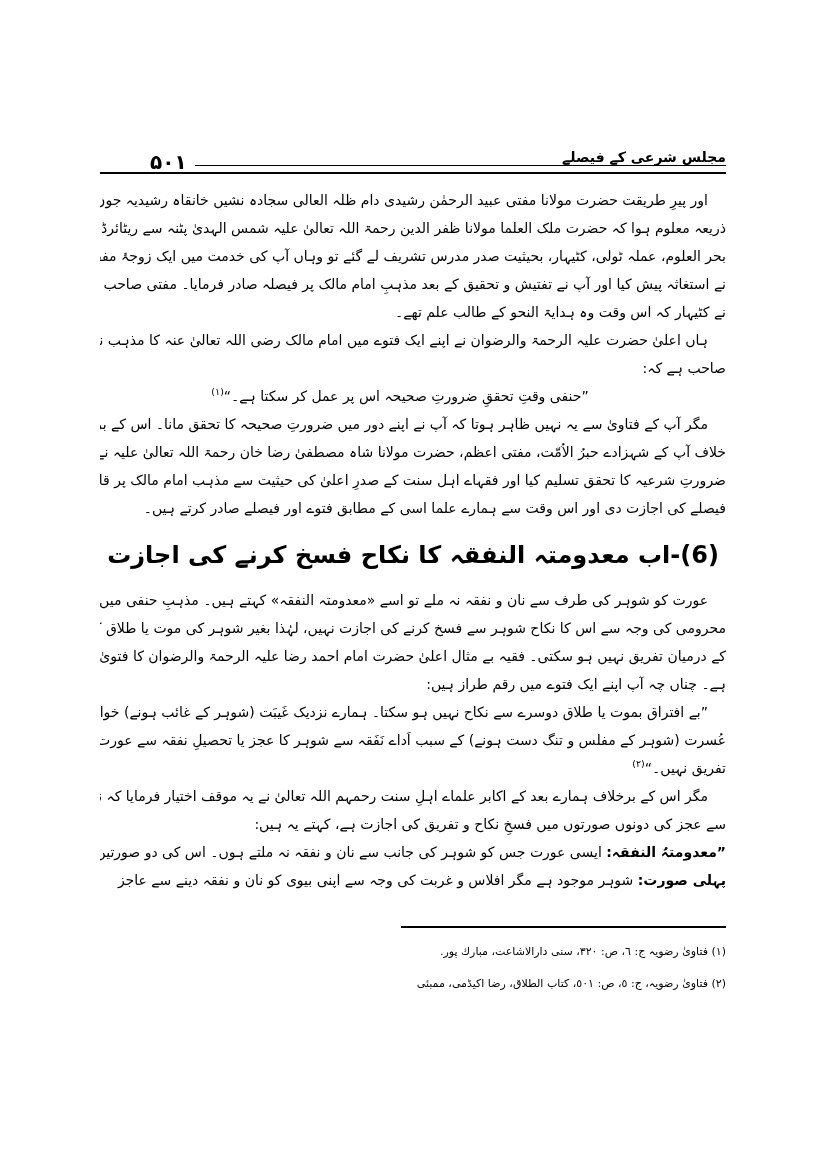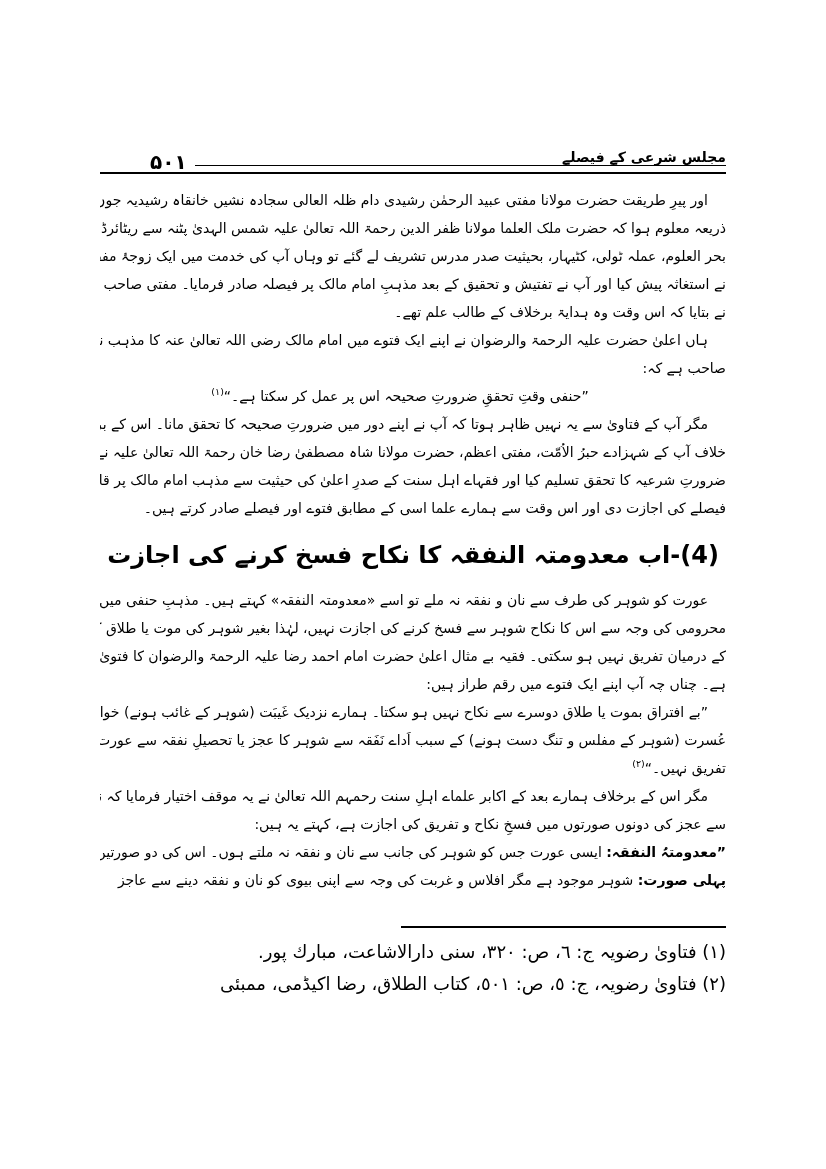--- a/index.html
+++ b/index.html
@@ -30,54 +30,54 @@
   b.term { font-weight:bold;margin-top:28px; }
 
   .section-heading {
     height:58px; line-height:58px; text-align:center;
     font-size:24px; font-weight:bold; overflow:hidden; margin:4px 0 2px 0;
   }
 
   
   .footnotes { margin-top:32px; }
   .fn-sep { width:325px; height:2px; background:#000; margin:0 0 8px auto; }
-  .fn-line { text-align:right; font-size:18px; line-height:32px; height:32px; overflow:hidden; }
+  .fn-line { text-align:right; font-size:11px; line-height:32px; height:32px; overflow:hidden; }
 </style>
 </head>
 <body>
 
 <div class="page">
   <div class="content">
 
     <div class="header">
       <span class="header-title">مجلس شرعی کے فیصلے</span>
       <span class="header-pagenum">۵۰۱</span>
       <div class="thin-rule"></div>
       <div class="thick-rule"></div>
     </div>
 
     <div class="bodytext">
 
       <div class="line first">اور پیرِ طریقت حضرت مولانا مفتی عبید الرحمٰن رشیدی دام ظلہ العالی سجادہ نشیں خانقاہ رشیدیہ جون پور کے</div>
       <div class="line">ذریعہ معلوم ہوا کہ حضرت ملک العلما مولانا ظفر الدین رحمۃ اللہ تعالیٰ علیہ شمس الہدیٰ پٹنہ سے ریٹائرڈ ہوکر جب جامعہ لطیفیہ</div>
       <div class="line">بحر العلوم، عملہ ٹولی، کٹیہار، بحیثیت صدر مدرس تشریف لے گئے تو وہاں آپ کی خدمت میں ایک زوجۂ مفقود الخبر</div>
       <div class="line">نے استغاثہ پیش کیا اور آپ نے تفتیش و تحقیق کے بعد مذہبِ امام مالک پر فیصلہ صادر فرمایا۔ مفتی صاحب موصوف</div>
-      <div class="line last">نے بتایا کہ اس وقت وہ ہدایۃ برخلاف کے طالب علم تھے۔</div>
+      <div class="line last">نے کٹیہار کہ اس وقت وہ ہدایۃ النحو کے طالب علم تھے۔</div>
 
       <div class="line first">ہاں اعلیٰ حضرت علیہ الرحمۃ والرضوان نے اپنے ایک فتوے میں امام مالک رضی اللہ تعالیٰ عنہ کا مذہب نقل کر کے یہ</div>
       <div class="line last">صاحب ہے کہ:</div>
 
       <div class="quote-single"><span>”حنفی وقتِ تحققِ ضرورتِ صحیحہ اس پر عمل کر سکتا ہے۔“</span><sup class="fref">(۱)</sup></div>
 
       <div class="line first">مگر آپ کے فتاویٰ سے یہ نہیں ظاہر ہوتا کہ آپ نے اپنے دور میں ضرورتِ صحیحہ کا تحقق مانا۔ اس کے بر</div>
       <div class="line">خلاف آپ کے شہزادے حبرُ الاُمّت، مفتی اعظم، حضرت مولانا شاہ مصطفیٰ رضا خان رحمۃ اللہ تعالیٰ علیہ نے اپنے دور میں</div>
       <div class="line">ضرورتِ شرعیہ کا تحقق تسلیم کیا اور فقہاے اہل سنت کے صدرِ اعلیٰ کی حیثیت سے مذہب امام مالک پر قاضی کو</div>
       <div class="line last">فیصلے کی اجازت دی اور اس وقت سے ہمارے علما اسی کے مطابق فتوے اور فیصلے صادر کرتے ہیں۔</div>
 
-      <div class="section-heading">(4)-اب معدومتہ النفقہ کا نکاح فسخ کرنے کی اجازت</div>
+      <div class="section-heading">(6)-اب معدومتہ النفقہ کا نکاح فسخ کرنے کی اجازت</div>
 
       <div class="line first">عورت کو شوہر کی طرف سے نان و نفقہ نہ ملے تو اسے «معدومتہ النفقہ» کہتے ہیں۔ مذہبِ حنفی میں نفقہ سے</div>
       <div class="line">محرومی کی وجہ سے اس کا نکاح شوہر سے فسخ کرنے کی اجازت نہیں، لہٰذا بغیر شوہر کی موت یا طلاق کے میاں بیوی</div>
       <div class="line">کے درمیان تفریق نہیں ہو سکتی۔ فقیہ بے مثال اعلیٰ حضرت امام احمد رضا علیہ الرحمۃ والرضوان کا فتویٰ بھی یہی</div>
       <div class="line last">ہے۔ چناں چہ آپ اپنے ایک فتوے میں رقم طراز ہیں:</div>
 
       <div class="line first">”بے افتراق بموت یا طلاق دوسرے سے نکاح نہیں ہو سکتا۔ ہمارے نزدیک غَیبَت (شوہر کے غائب ہونے) خواہ</div>
       <div class="line">عُسرت (شوہر کے مفلس و تنگ دست ہونے) کے سبب اَداے نَفَقہ سے شوہر کا عجز یا تحصیلِ نفقہ سے عورت کی محرومی باعثِ</div>
       <div class="line last"><span>تفریق نہیں۔“</span><sup class="fref">(۲)</sup></div>
 

